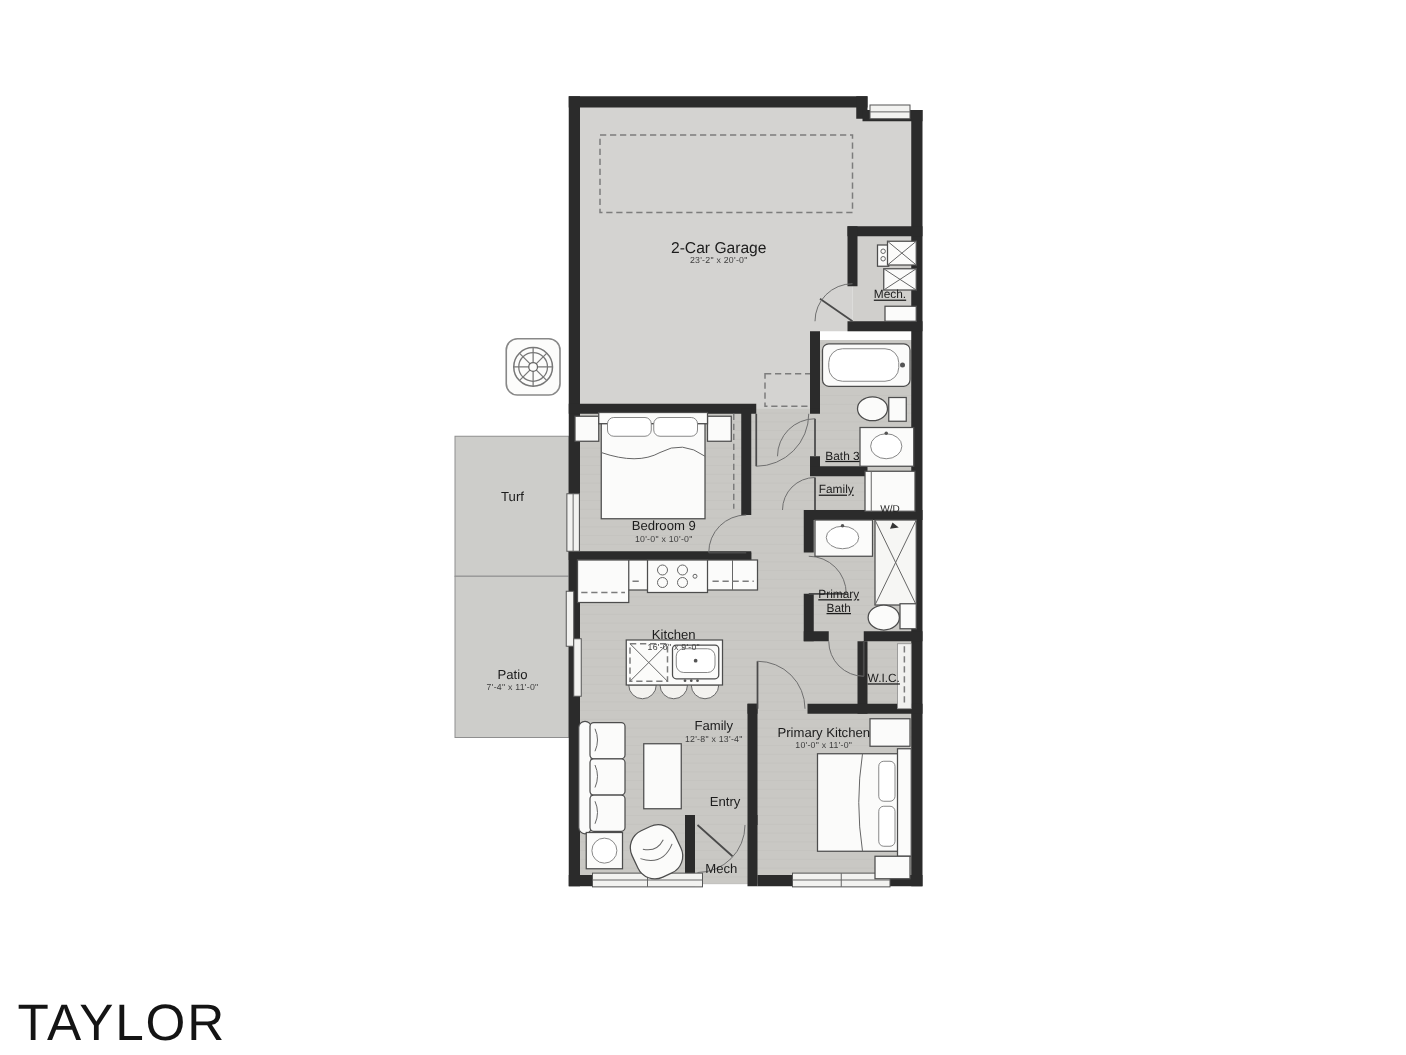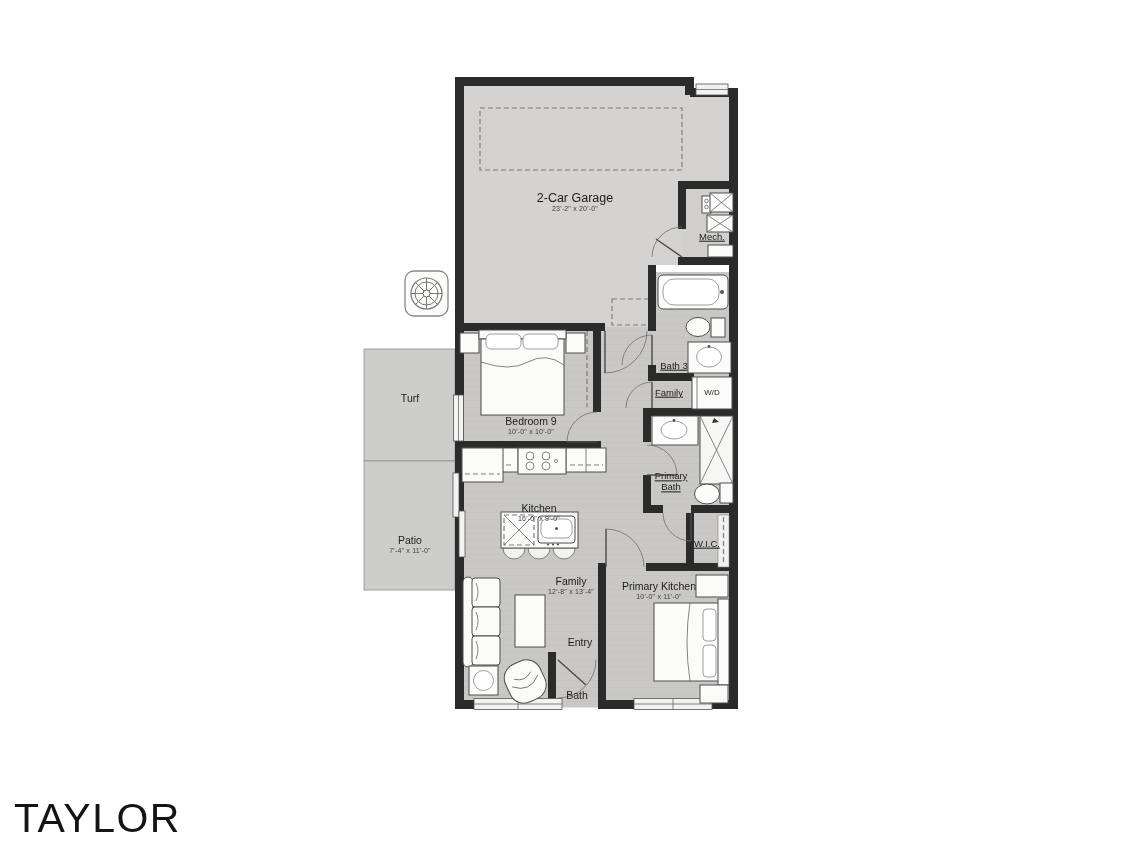--- a/index.html
+++ b/index.html
@@ -6,21 +6,21 @@
   .canvas{position:relative;width:1125px;height:844px;background:#ffffff;overflow:hidden;
           font-family:"Liberation Sans",sans-serif;}
   .plan{position:absolute;left:360px;top:75px;width:380px;height:645px;}
   .plan svg{position:absolute;left:0;top:0;}
   .lbl{position:absolute;transform:translate(-50%,-50%);display:flex;flex-direction:column;
        align-items:center;font-size:10.5px;color:#1c1c1c;line-height:1.12;white-space:nowrap;
        pointer-events:none;z-index:5;text-align:center;}
   .lbl .dims{font-size:7px;color:#3d3d3d;letter-spacing:.2px;}
   .lbl.big{font-size:12.5px;}
   .lbl.sm{font-size:9.5px;text-decoration:underline;}
-  .lbl.tiny{font-size:8px;}
+  .lbl.tiny{font-size:8px;margin-top:15px;}
   .lbl.wrap{white-space:normal;width:48px;margin-top:17px;}
   .title{position:absolute;left:14px;top:795px;font-size:41px;letter-spacing:1.5px;
          color:#141414;font-weight:400;}
   
   .wall{fill:#2b2b2b;}
   .fix{fill:#fbfbfa;stroke:#4d4d4d;stroke-width:1;}
   .fx2{fill:#ffffff;stroke:#777;stroke-width:.7;}
   .arc{fill:none;stroke:#6f6f6f;stroke-width:.8;}
   .leaf{stroke:#4a4a4a;stroke-width:1.4;}
   .dash{fill:none;stroke:#7c7c7c;stroke-width:1.2;stroke-dasharray:5 3;}
@@ -335,21 +335,21 @@
         <span class="dims">16'-0" x 9'-0"</span>
     </div>
     <div class="lbl" style="left:211px;top:511px">
       <span>Family</span>
         <span class="dims">12'-8" x 13'-4"</span>
     </div>
     <div class="lbl" style="left:220px;top:568px">
       <span>Entry</span>
     </div>
     <div class="lbl" style="left:217px;top:621px">
-      <span>Bath</span>
+      <span>Mech</span>
     </div>
     <div class="lbl" style="left:50px;top:324px">
       <span>Turf</span>
     </div>
     <div class="lbl" style="left:50px;top:470px">
       <span>Patio</span>
         <span class="dims">7'-4" x 11'-0"</span>
     </div>
   </div>
 

